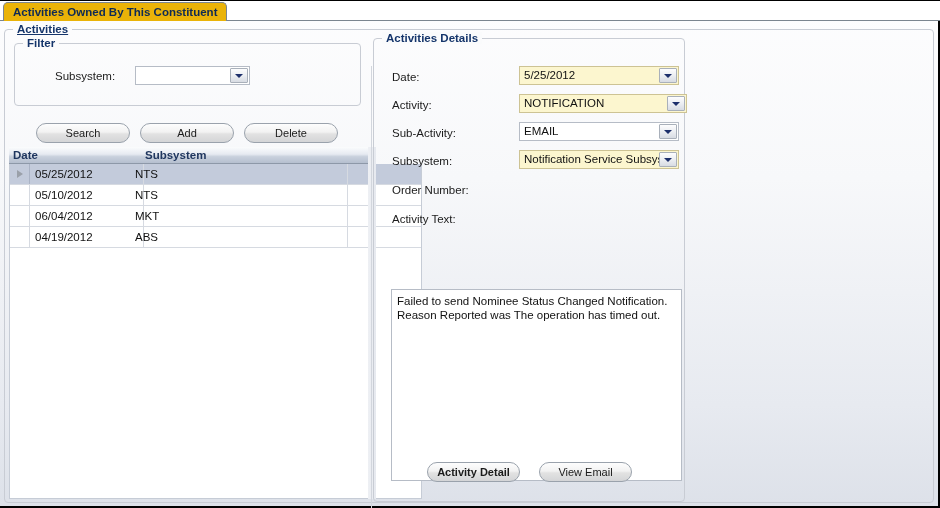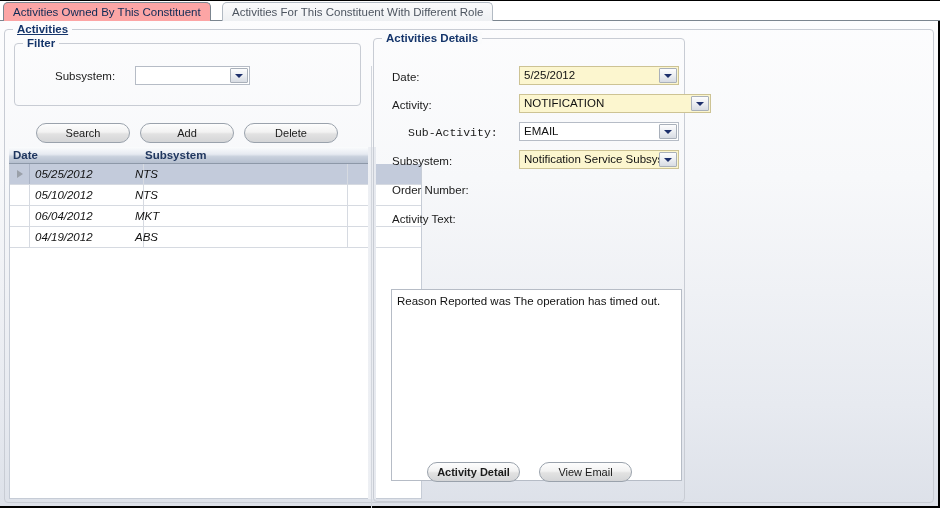--- a/index.html
+++ b/index.html
@@ -42,23 +42,23 @@
     padding: 0 9px;
     border: 1px solid #9aa3ad;
     border-bottom: none;
     border-radius: 5px 5px 0 0;
     white-space: nowrap;
     font-size: 11.5px;
     cursor: default;
   }
   .tab.active {
     left: 3px;
-    background: #fca5a5;
+    background: #eab308;
     color: #0e2a55;
-    font-weight: normal;
+    font-weight: bold;
     border-color: #7b858f;
     z-index: 3;
   }
   .tab.inactive {
     left: 222px;
     background: linear-gradient(to bottom, #fbfbfc 0%, #eef0f3 100%);
     color: #4d5560;
     border-color: #b2bac3;
     z-index: 1;
   }
@@ -183,21 +183,20 @@
 
   #grid-body {
     position: absolute;
     left: 4px; top: 134px;
     width: 413px; height: 335px;
     background: #ffffff;
     border-left: 1px solid #c6ccd6;
     border-right: 1px solid #c6ccd6;
     border-bottom: 1px solid #c6ccd6;
     overflow: hidden;
-    font-style: italic;
   }
   .grow {
     position: relative;
     height: 21px;
     border-bottom: 1px solid #d6dae1;
     background: #ffffff;
   }
   .grow.selected {
     background: #c3cbdb;
   }
@@ -268,21 +267,20 @@
   }
 </style>
 </head>
 <body>
 
 <div id="app-window">
 
   <div id="tabstrip">
     <div id="tabstrip-underline"></div>
     <div class="tab active">Activities Owned By This Constituent</div>
-    <div class="tab inactive">Activities For This Constituent With Different Role</div>
   </div>
 
   <div class="groupbox" id="gb-activities">
     <div class="gb-title">Activities</div>
 
     <div class="groupbox" id="gb-filter">
       <div class="gb-title">Filter</div>
 
       <div class="lbl" style="left:40px; top:25px;">Subsystem:</div>
 
@@ -345,28 +343,28 @@
 
       <div class="lbl" style="left:18px; top:31px;">Date:</div>
       <div class="combo yellow" style="left:145px; top:27px; width:160px;">
         <div class="combo-text">5/25/2012</div>
         <div class="combo-btn">
             <span class="arrow"></span>
           </div>
       </div>
 
       <div class="lbl" style="left:18px; top:59px;">Activity:</div>
-      <div class="combo yellow" style="left:145px; top:55px; width:192px;justify-content:center;">
+      <div class="combo yellow" style="left:145px; top:55px; width:168px;justify-content:center;">
         <div class="combo-text">NOTIFICATION</div>
         <div class="combo-btn">
             <span class="arrow"></span>
           </div>
       </div>
 
-      <div class="lbl" style="left:34px; top:87px;font-family:Liberation Mono, monospace;">Sub-Activity:</div>
+      <div class="lbl" style="left:18px; top:87px;">Sub-Activity:</div>
       <div class="combo" style="left:145px; top:83px; width:160px;">
         <div class="combo-text">EMAIL</div>
         <div class="combo-btn">
             <span class="arrow"></span>
           </div>
       </div>
 
       <div class="lbl" style="left:18px; top:115px;">Subsystem:</div>
       <div class="combo yellow" style="left:145px; top:111px; width:160px;">
         <div class="combo-text">Notification Service Subsystem</div>
@@ -375,20 +373,21 @@
           </div>
       </div>
 
       <div class="lbl" style="left:18px; top:144px;">Order Number:</div>
       <div class="lbl" style="left:145px; top:144px;"></div>
 
       <div class="lbl" style="left:18px; top:173px;">Activity Text:</div>
     </div>
 
     <div id="activity-textarea">
+      <div class="ta-line">Failed to send Nominee Status Changed Notification.</div>
       <div class="ta-line">Reason Reported was The operation has timed out.</div>
     </div>
 
     <div class="btn" style="left:422px; top:432px; width:93px;font-weight:bold;">Activity Detail</div>
     <div class="btn" style="left:534px; top:432px; width:93px;">View Email</div>
 
   </div>
 </div>
 
 </body></html>

